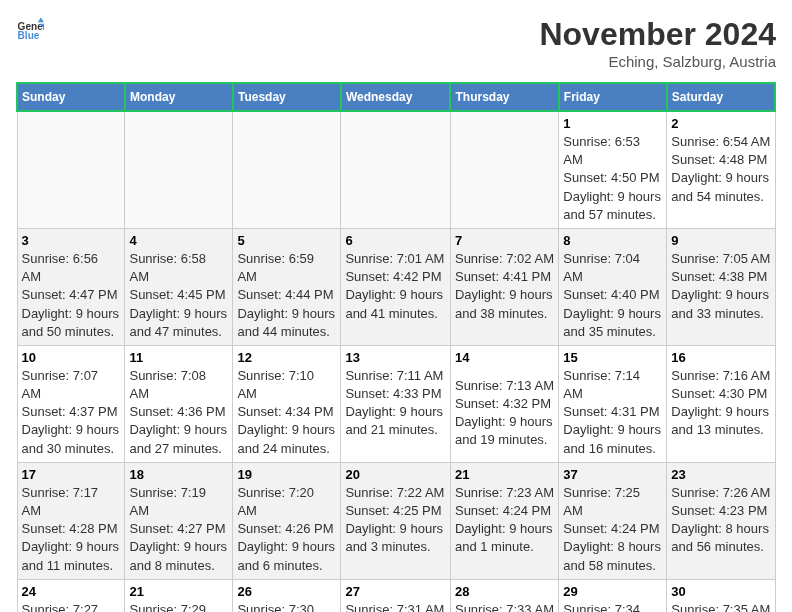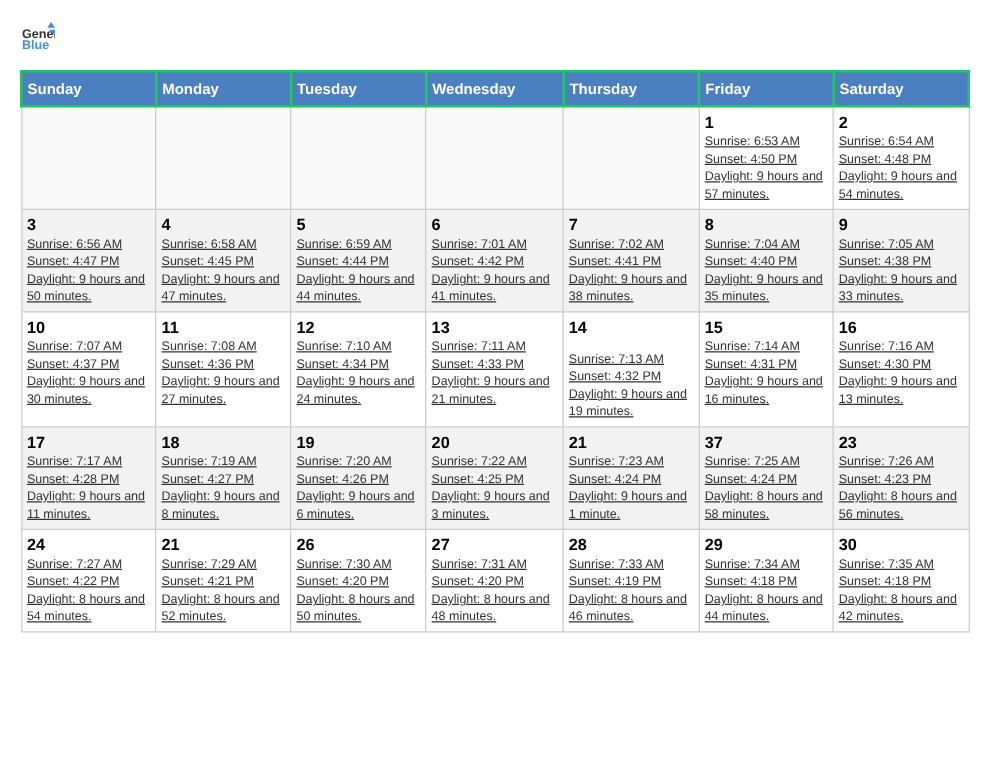--- a/index.html
+++ b/index.html
@@ -65,37 +65,40 @@
     td.shaded {
       background: #f2f2f2;
     }
     .day-num {
       font-weight: bold;
       font-size: 13px;
       margin-bottom: 2px;
     }
     .day-detail {
       color: #333;
-      font-size: 10px;
+      font-size: 13px;
       line-height: 1.4;
-      text-decoration: underline;
     }
   </style>
 </head>
 <body>
 
 <div class="header-area">
   <div class="logo">
     <svg class="logo-icon" viewBox="0 0 36 36">
       <text x="2" y="18" font-size="13" font-weight="bold" fill="#333">General</text>
       <text x="2" y="30" font-size="13" font-weight="bold" fill="#4a90d9">Blue</text>
       <polygon points="28,8 36,8 32,2" fill="#4a90d9"></polygon>
       <polygon points="30,10 36,10 36,16" fill="#4a90d9"></polygon>
     </svg>
   </div>
+  <div class="title-area">
+    <div class="month-title">November 2024</div>
+    <div class="location">Eching, Salzburg, Austria</div>
+  </div>
 </div>
 
 <table>
   <thead>
     <tr id="header-row">
         <th>Sunday</th>
         <th>Monday</th>
         <th>Tuesday</th>
         <th>Wednesday</th>
         <th>Thursday</th>

